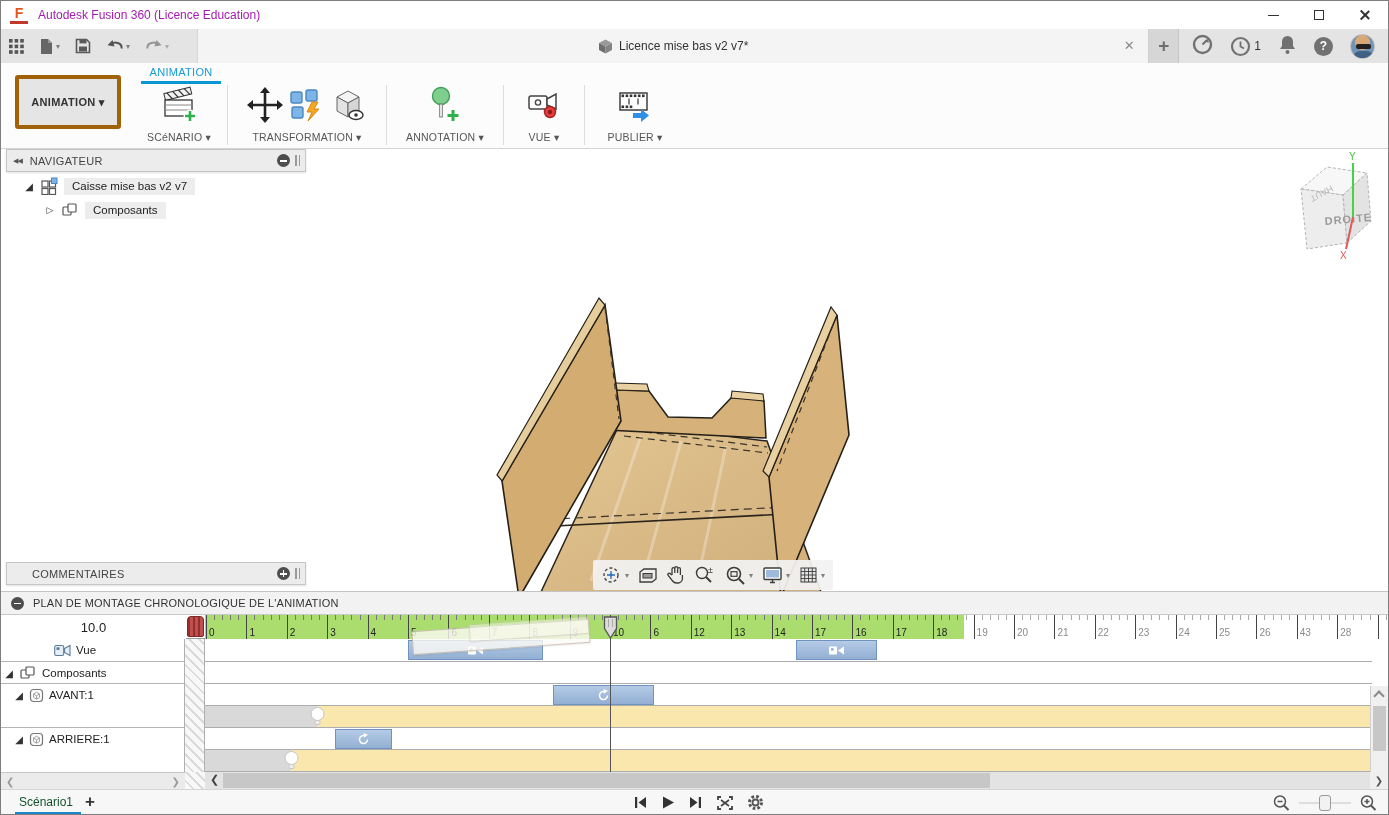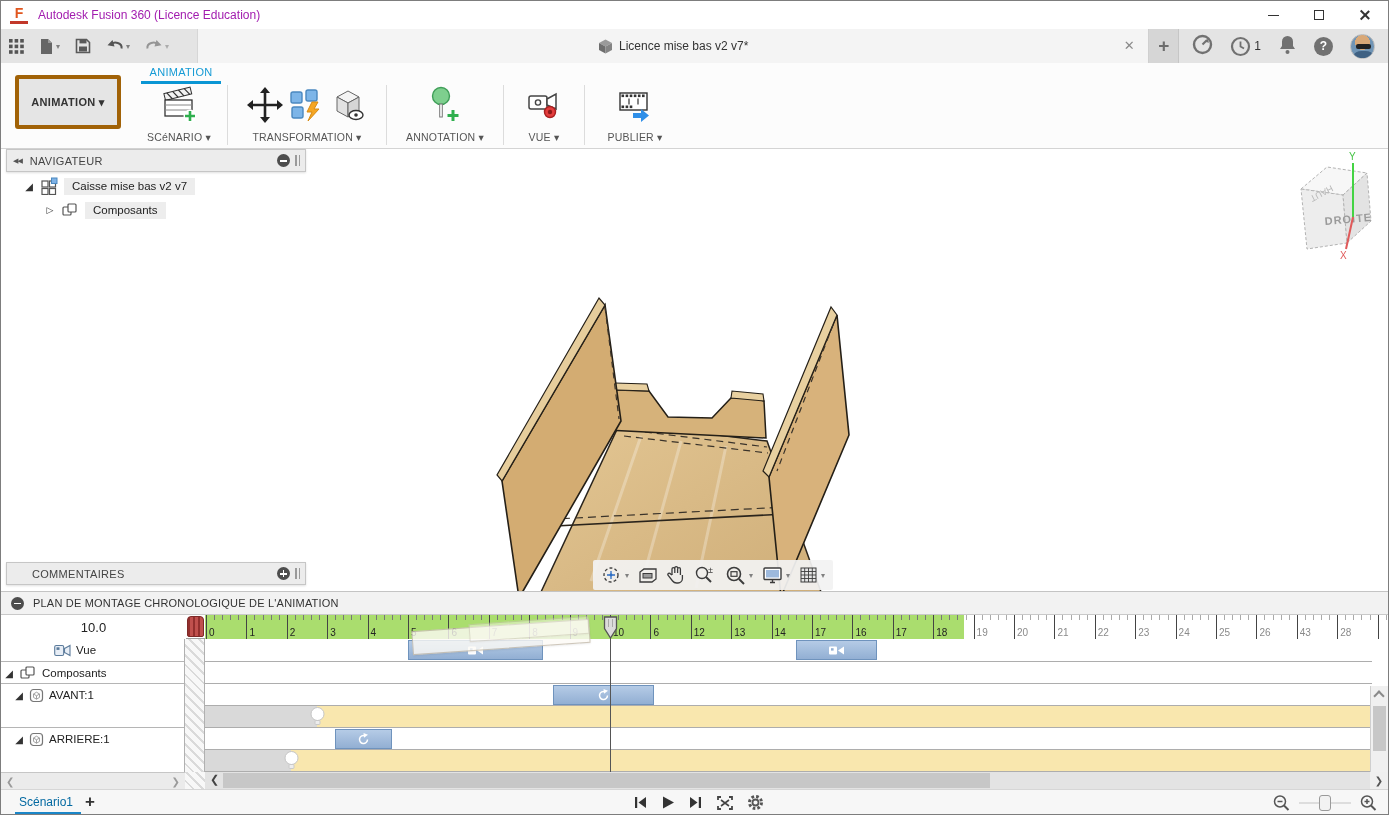--- a/index.html
+++ b/index.html
@@ -99,21 +99,21 @@
   .chev.down { transform:rotate(135deg); top:119px; }
   .hscroll-row { position:absolute; top:180px; left:0; width:100%; height:17px; }
   .hs-left { position:absolute; left:0; top:0; width:184px; height:17px; background:#ebebeb; border-top:1px solid #c6c6c6; display:flex; align-items:center; justify-content:space-between; padding:0 5px; color:#9a9a9a; font-size:10px; }
   .hs-hatch { position:absolute; left:184px; top:0; width:20px; height:17px; }
   .hs-main { position:absolute; left:204px; top:0; width:1167px; height:17px; background:#e3e3e3; }
   .hs-main .arrow { position:absolute; top:1px; font-size:11px; color:#444; }
   .hs-thumb { position:absolute; left:18px; top:1px; width:767px; height:15px; background:#c7c7c7; }
   .hs-right { position:absolute; right:0; top:0; width:18px; height:17px; background:#efefef; display:flex; align-items:center; justify-content:center; font-size:10px; color:#555; }
   .tl-bottombar { position:absolute; top:197px; left:0; width:100%; height:28px; background:#f7f7f7; border-top:1px solid #d6d6d6; }
   .scenario-tab { position:absolute; left:14px; top:3px; }
-  .scenario-tab .lbl { font-size:12px; color:#0369a1; padding:2px 4px; }
+  .scenario-tab .lbl { font-size:12px; color:#14532d; padding:2px 4px; }
   .scenario-underline { position:absolute; left:0; top:19px; width:66px; height:3px; background:#1b86c8; }
   .add-scenario { position:absolute; left:84px; top:2px; font-size:17px; font-weight:bold; color:#333; }
   .playback { position:absolute; left:632px; top:4px; display:flex; align-items:center; gap:13px; }
   .zoom-cluster { position:absolute; right:10px; top:4px; display:flex; align-items:center; gap:8px; }
   .slider-track { width:52px; height:2px; background:#ddd; position:relative; }
   .slider-handle { position:absolute; left:20px; top:-7px; width:12px; height:16px; background:#f2f2f2; border:1px solid #9a9a9a; border-radius:3px; }
   .ghost { position:absolute; background:rgba(252,250,245,.8); border:1px solid rgba(135,120,95,.4); transform:rotate(-4deg); z-index:5; pointer-events:none; box-shadow:0 1px 2px rgba(0,0,0,.07); }
 </style>
 </head>
 <body>

